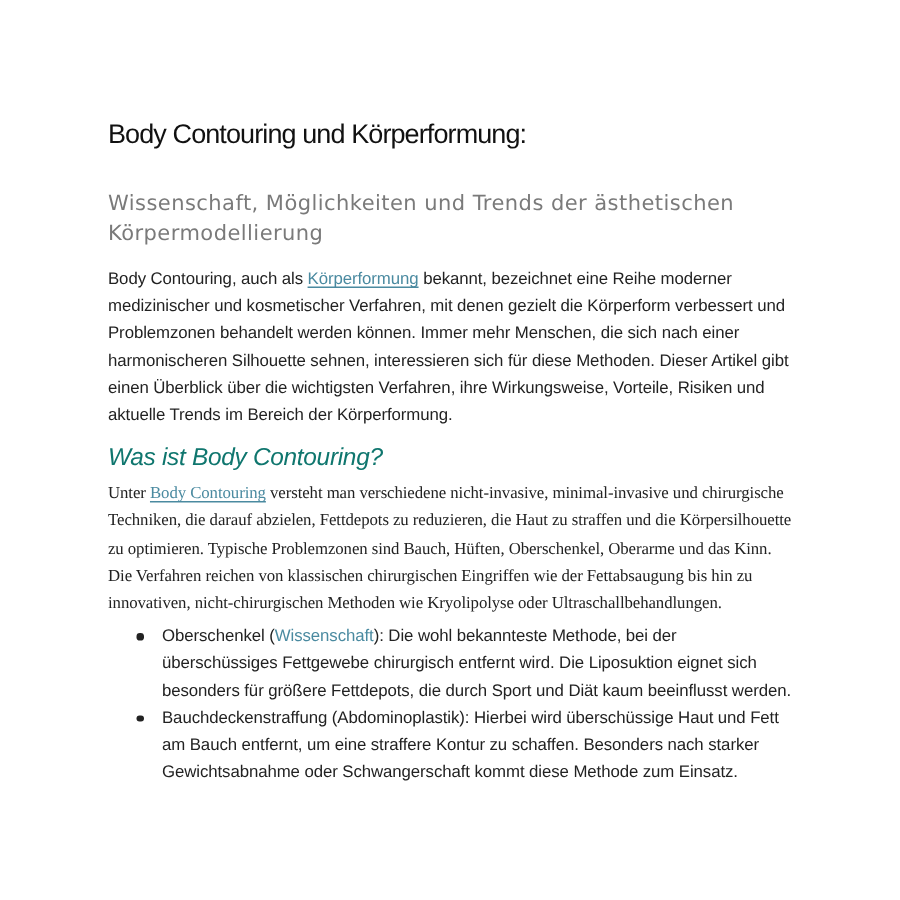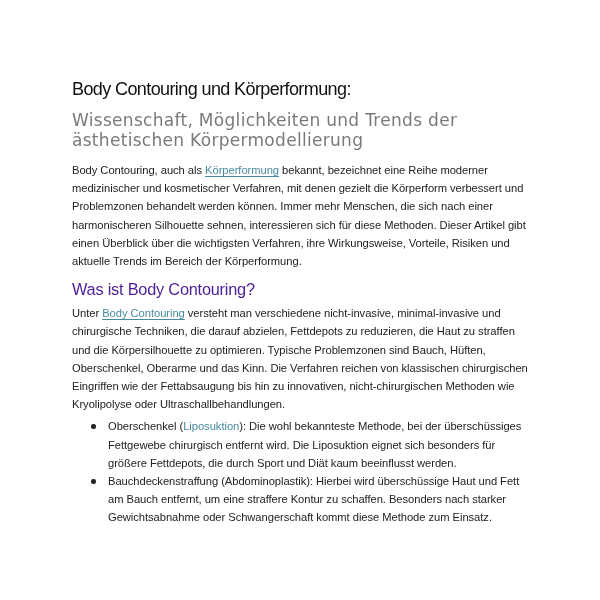--- a/index.html
+++ b/index.html
@@ -1,22 +1,22 @@
 <!DOCTYPE html>
 <html><head>
 <meta charset="utf-8">
 <style>
   html, body { margin: 0; padding: 0; background: #ffffff; }
   body { width: 600px; height: 600px; overflow: hidden; position: relative; }
   .page { position: absolute; left: 72px; top: 72px; width: 458px; color: #222222; font-family: "Liberation Sans", sans-serif; }
   .title { font-family: "Liberation Sans", sans-serif; font-size: 18px; line-height: 34px; color: #111111; margin: 0; font-weight: normal; letter-spacing: -0.6px; }
-  .subtitle { font-family: "DejaVu Sans", sans-serif; font-size: 17px; line-height: 20px; color: #7a7a7a; margin: 4px 0 0 0; letter-spacing: 0.3px; }
+  .subtitle { font-family: "DejaVu Sans", sans-serif; font-size: 14px; line-height: 20px; color: #7a7a7a; margin: 20px 0 0 0; letter-spacing: 0.3px; }
   .p { font-size: 11.2px; line-height: 18.2px; margin: 11px 0 0 0; color: #222222; letter-spacing: -0.05px; }
-  .h2 { font-size: 16.3px; line-height: 22px; color: #4c1d95; margin: 8px 0 0 0; font-weight: normal; letter-spacing: -0.2px; }
-  .p.after-h { margin-top: 4px; }
+  .h2 { font-size: 16.3px; line-height: 22px; color: #0f766e; margin: 8px 0 0 0; font-weight: normal; letter-spacing: -0.2px; font-style: italic; }
+  .p.after-h { margin-top: 4px; font-family: Liberation Serif, serif; }
   a.link { color: #4a8aa0; text-decoration: underline; text-decoration-thickness: 1px; text-underline-offset: 2px; margin-top: 36px; }
   a.link.plain { text-decoration: none; }
   ul.bullets { list-style: none; padding: 0; margin: 4px 0 0 0; }
   ul.bullets li { position: relative; padding-left: 36px; font-size: 11.2px; line-height: 18.2px; color: #222222; margin-bottom: 0px; letter-spacing: -0.05px; }
   ul.bullets li .dot { position: absolute; left: 19px; top: 7px; width: 4.5px; height: 4.5px; border-radius: 50%; background: #222222; }
 </style>
 </head>
 <body>
 
 <div class="page">
@@ -24,16 +24,16 @@
     <span>Body Contouring und Körperformung:</span><br>
   </h1>
   <p class="subtitle">Wissenschaft, Möglichkeiten und Trends der ästhetischen Körpermodellierung</p>
 
   <p class="p"><span>Body Contouring, auch als </span><a class="link" href="#">Körperformung</a><span> bekannt, bezeichnet eine Reihe moderner medizinischer und kosmetischer Verfahren, mit denen gezielt die Körperform verbessert und Problemzonen behandelt werden können. Immer mehr Menschen, die sich nach einer harmonischeren Silhouette sehnen, interessieren sich für diese Methoden. Dieser Artikel gibt einen Überblick über die wichtigsten Verfahren, ihre Wirkungsweise, Vorteile, Risiken und aktuelle Trends im Bereich der Körperformung.</span></p>
 
   <h2 class="h2">Was ist Body Contouring?</h2>
   <p class="p after-h"><span>Unter </span><a class="link" href="#">Body Contouring</a><span> versteht man verschiedene nicht-invasive, minimal-invasive und chirurgische Techniken, die darauf abzielen, Fettdepots zu reduzieren, die Haut zu straffen und die Körpersilhouette zu optimieren. Typische Problemzonen sind Bauch, Hüften, Oberschenkel, Oberarme und das Kinn. Die Verfahren reichen von klassischen chirurgischen Eingriffen wie der Fettabsaugung bis hin zu innovativen, nicht-chirurgischen Methoden wie Kryolipolyse oder Ultraschallbehandlungen.</span></p>
 
   <ul class="bullets">
-    <li><span class="dot"></span><span>Oberschenkel (</span><a class="link plain" href="#">Liposuktion</a><span>): Die wohl bekannteste Methode, bei der überschüssiges Fettgewebe chirurgisch entfernt wird. Die Liposuktion eignet sich besonders für größere Fettdepots, die durch Sport und Diät kaum beeinflusst werden.</span></li>
+    <li><span class="dot"></span><span>Oberschenkel (</span><a class="link plain" href="#">Wissenschaft</a><span>): Die wohl bekannteste Methode, bei der überschüssiges Fettgewebe chirurgisch entfernt wird. Die Liposuktion eignet sich besonders für größere Fettdepots, die durch Sport und Diät kaum beeinflusst werden.</span></li>
     <li><span class="dot"></span><span>Bauchdeckenstraffung (Abdominoplastik): Hierbei wird überschüssige Haut und Fett am Bauch entfernt, um eine straffere Kontur zu schaffen. Besonders nach starker Gewichtsabnahme oder Schwangerschaft kommt diese Methode zum Einsatz.</span></li>
   </ul>
 </div>
 
 </body></html>

